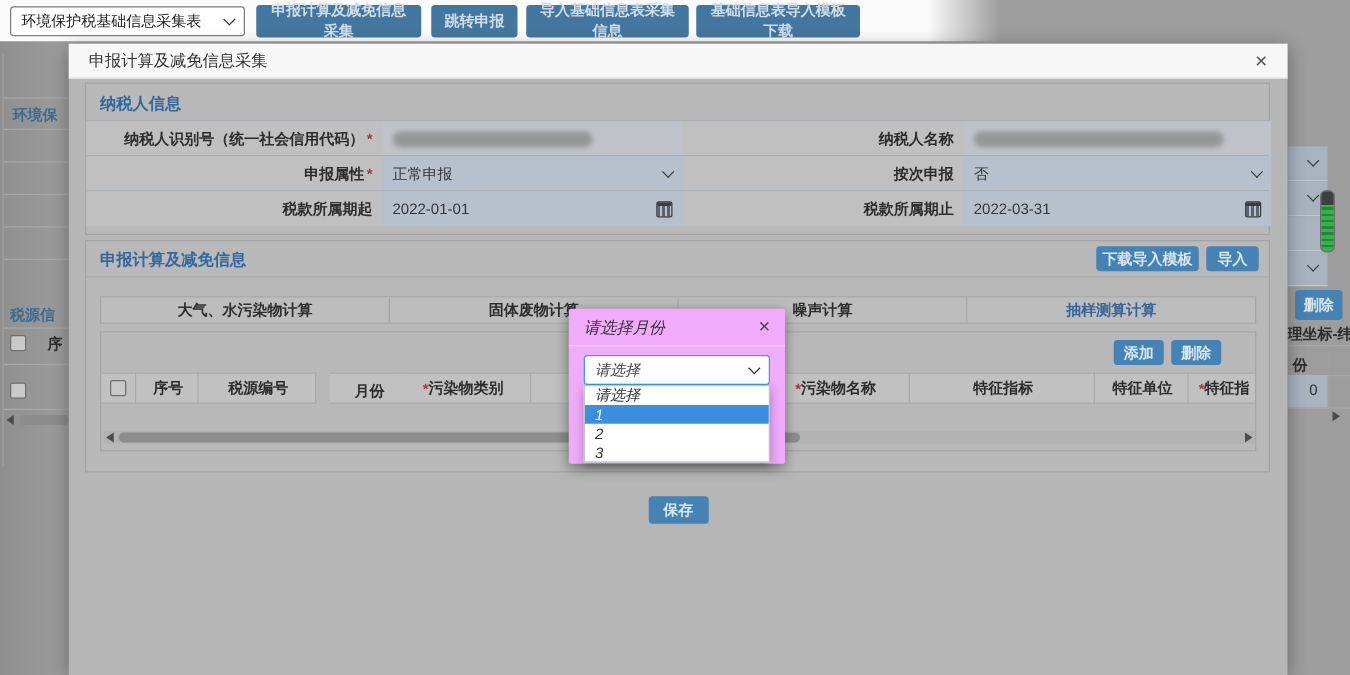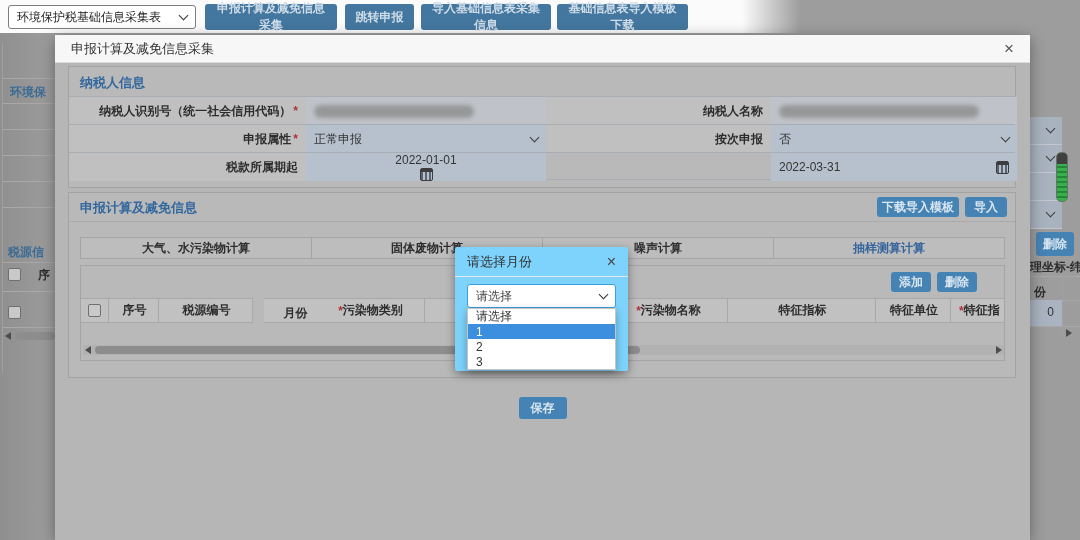--- a/index.html
+++ b/index.html
@@ -76,22 +76,22 @@
   .gridbox { position:absolute; left:11px; width:925px; height:96px; border:1px solid #a5a5a5; background:#b9b9b9; }
   .th { position:absolute; top:32px; height:25px; background:#c1c1c1; border-right:1px solid #a9a9a9;
         border-top:1px solid #a9a9a9; border-bottom:1px solid #a9a9a9;
         display:flex; align-items:center; justify-content:center; font-weight:bold; color:#2d2d2d;
         white-space:nowrap; overflow:hidden; }
   .hsb { position:absolute; left:2px; top:79px; width:921px; height:10px; background:#b2b2b2; }
 
   .save-btn { position:absolute; left:50%; transform:translateX(-50%); top:362px; width:48px; height:22px; }
 
   
-  .dialog { left:455px; top:247px; width:173px; height:124px; background:#7dd3fc;
-            box-shadow:0 3px 10px rgba(0,0,0,.4); z-index:10; border-radius:2px; }
+  .dialog { left:455px; top:247px; width:173px; height:124px; background:#f0abfc;
+            box-shadow:0 3px 10px rgba(0,0,0,.4); z-index:10; border-radius:2px;font-style:italic; }
   .dlg-header { position:absolute; left:0; top:0; width:100%; height:30px; border-bottom:1px solid #e6e6e6;
                 display:flex; align-items:center; padding:0 12px; }
   .dlg-title { font-size:13px; color:#333; flex:1; }
   .dlg-x { font-size:16px; color:#444; line-height:1; }
   .dlg-select { position:absolute; left:12px; top:37px; width:149px; height:24px; border:1px solid #3ba0e0;
                 border-radius:3px; background:#fff; display:flex; align-items:center; padding:0 8px; color:#444; }
   .opt-list { position:absolute; left:12px; top:61px; width:149px; background:#fff;
               border:1px solid #c4c4c4; box-shadow:0 3px 8px rgba(0,0,0,.3); z-index:11; }
   .opt { height:15px; display:flex; align-items:center; padding:0 8px; color:#333; }
   .opt.hl { background:#3c8ede; color:#fff; }
@@ -201,24 +201,27 @@
           <span>否</span>
           <span class="spread"></span>
             <span class="chev dim"></span>
         </div>
       </div>
 
       <div class="frow" style="top:85px; border-bottom:1px solid #a9aeb4;">
         <div class="fcell flabel" style="left:0; width:237px;font-family:Liberation Mono, monospace;">
           <span>税款所属期起</span>
         </div>
-        <div class="fcell fvalue" style="left:237px; width:240px;flex-direction:column;">
+        <div class="fcell fvalue" style="left:237px; width:240px;">
           <span>2022-01-01</span>
           <span class="spread"></span>
             <span class="cal"></span>
+        </div>
+        <div class="fcell flabel" style="left:477px; width:225px;">
+          <span>税款所属期止</span>
         </div>
         <div class="fcell fvalue" style="left:702px; width:246px;">
           <span>2022-03-31</span>
           <span class="spread"></span>
             <span class="cal"></span>
         </div>
       </div>
     </div>
 
     <div class="panel" style="top:157px; height:186px;">

